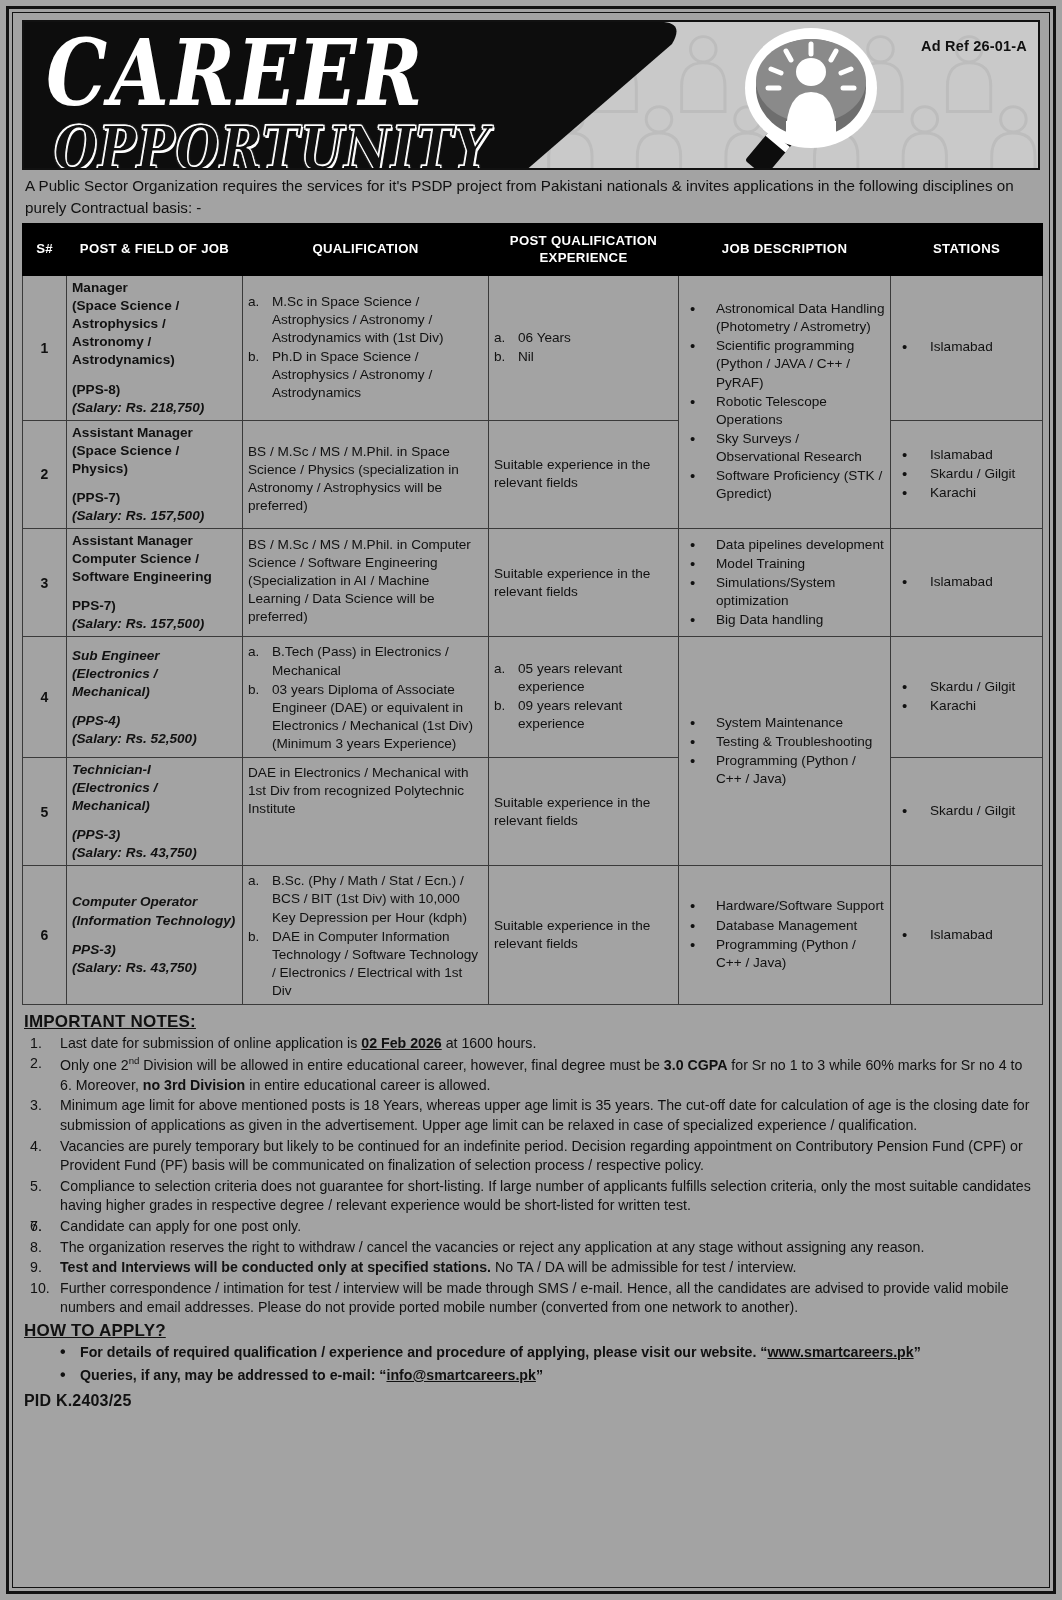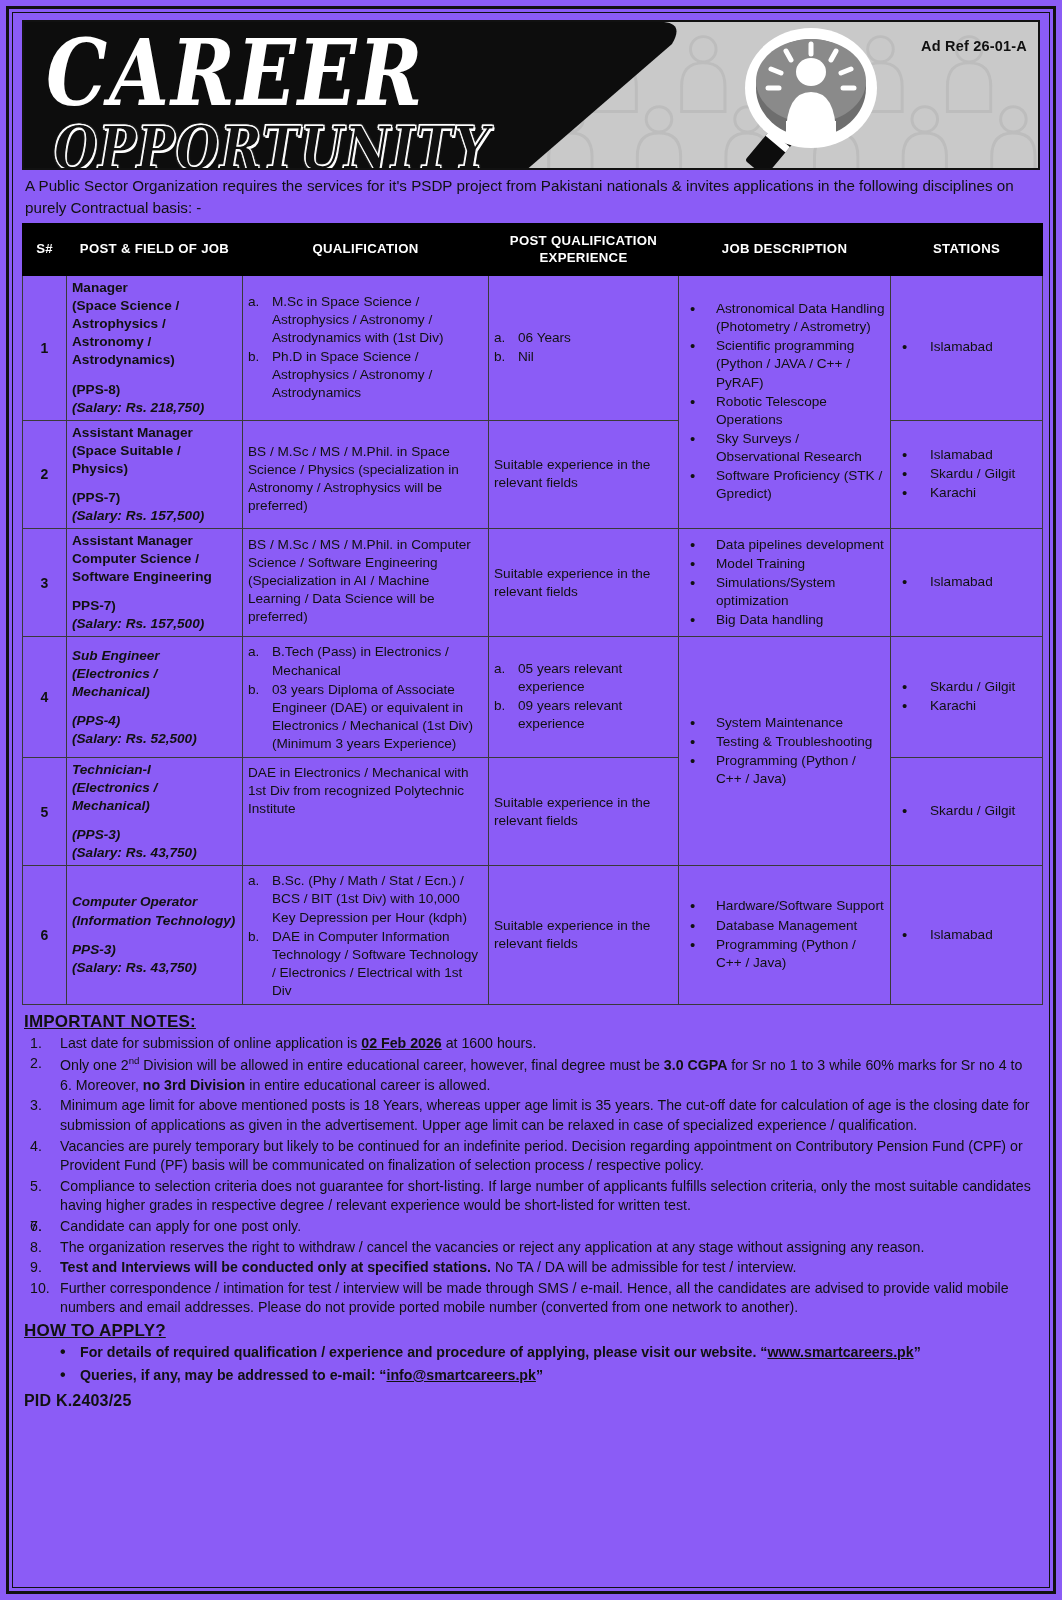--- a/index.html
+++ b/index.html
@@ -7,21 +7,21 @@
   body {
     width:1062px; height:1600px;
     background:#ffffff;
     font-family:"Liberation Sans", sans-serif;
     color:#111;
     overflow:hidden;
   }
   .page {
     width:1062px; height:1600px;
     padding:6px;
-    background:#8b5cf6;
+    background:#a3a3a3;
     position:relative;
   }
   .outer-frame {
     width:100%; height:100%;
     border:3px solid #111;
     padding:3px;
   }
   .inner-frame {
     width:100%; height:100%;
     border:1px solid #111;
@@ -391,21 +391,21 @@
             <ul class="bul">
               <li>Islamabad</li>
             </ul>
           </td>
         </tr>
 
         <tr>
           <td class="sn">2</td>
           <td class="post">
             <span>Assistant Manager</span><br>
-            <span>(Space Suitable / Physics)</span>
+            <span>(Space Science / Physics)</span>
             <span class="gap"></span>
             <span>(PPS-7)</span><br>
             <span class="ital">(Salary: Rs. 157,500)</span>
           </td>
           <td class="qual" style="vertical-align:top;padding-top:22px">BS / M.Sc / MS / M.Phil. in Space Science / Physics (specialization in Astronomy / Astrophysics will be preferred)</td>
           <td class="exp">Suitable experience in the relevant fields</td>
           <td class="st">
             <ul class="bul">
               <li>Islamabad</li>
               <li>Skardu / Gilgit</li>

